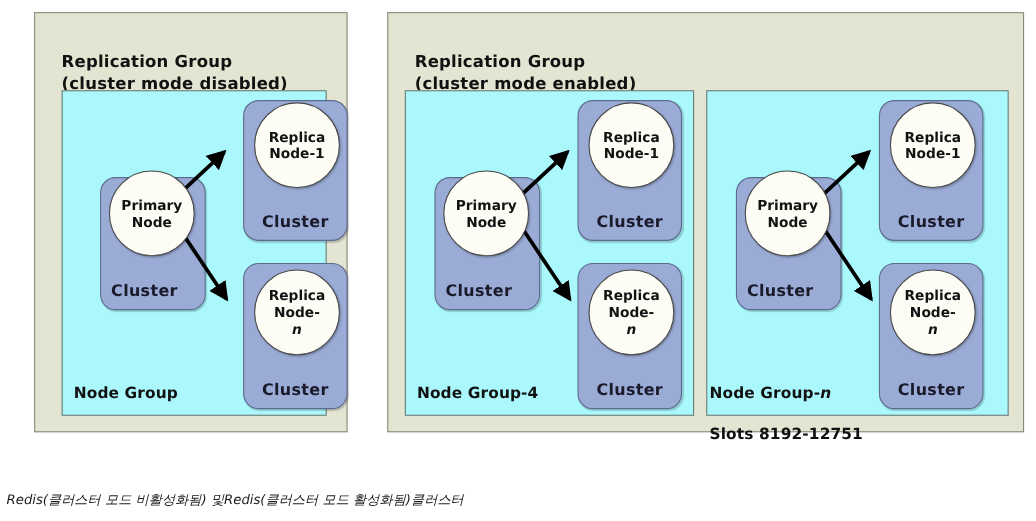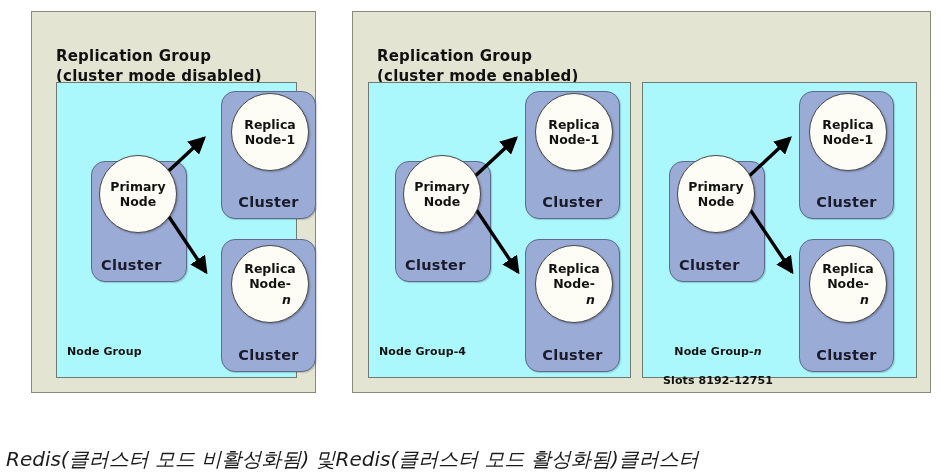--- a/index.html
+++ b/index.html
@@ -45,21 +45,21 @@
 
   
   .node-group {
     position: absolute;
     background: #aaf8fc;
     border: 1px solid #6e7a72;
     box-sizing: border-box;
   }
   .ng-label {
     position: absolute;
-    font-size: 11px;
+    font-size: 14px;
     font-weight: bold;
     line-height: 1.30;
     color: #111111;
     letter-spacing: 0.1px;
     white-space: pre-line;
     z-index: 2;
   }
   .ng-label i { font-style: italic; }
 
   
@@ -101,42 +101,42 @@
     align-items: center;
     justify-content: center;
     z-index: 5;
   }
   .node-circle span {
     display: block;
     font-size: 12.5px;
     font-weight: bold;
     color: #121212;
     line-height: 1.22;
-    text-align: right;
+    text-align: center;
     white-space: nowrap;
   }
   .node-circle span i { font-style: italic; }
 
   
   .arrow-layer {
     position: absolute;
     left: 0;
     top: 0;
     width: 942px;
     height: 474px;
     z-index: 4;
     pointer-events: none;
   }
 
   
   #caption {
     position: absolute;
     left: 6px;
     top: 446px;
-    font-size: 20px;
+    font-size: 12px;
     font-style: italic;
     color: #1b1b1b;
     font-family: "DejaVu Sans", "Liberation Sans", sans-serif;
     white-space: nowrap;
   }
 </style>
 </head>
 <body>
 
 <div id="stage">
@@ -231,21 +231,21 @@
       </div>
 
       <div class="cluster-box" style="left:156px; top:156px; width:95px; height:133px;">
         <div class="cluster-label">Cluster</div>
       </div>
       <div class="node-circle" style="left:166px; top:162px; width:76px; height:76px;">
         <span>Replica</span>
         <span><span>Node-</span><i>n</i></span>
       </div>
 
-      <div class="ng-label" style="left:20px; top:248px;text-align:center;">
+      <div class="ng-label" style="left:2px; top:248px;">
         <div><span>Node Group-</span><i>n</i></div>
         <div>Slots 8192-12751</div>
       </div>
     </div>
   </div>
 
   <svg class="arrow-layer" viewBox="0 0 942 474" width="942" height="474">
     <defs>
       <marker id="ah" viewBox="0 0 10 10" refX="8.5" refY="5" markerWidth="5.2" markerHeight="5.2" orient="auto-start-reverse">
         <path d="M 0 0 L 10 5 L 0 10 z" fill="#000000"></path>

